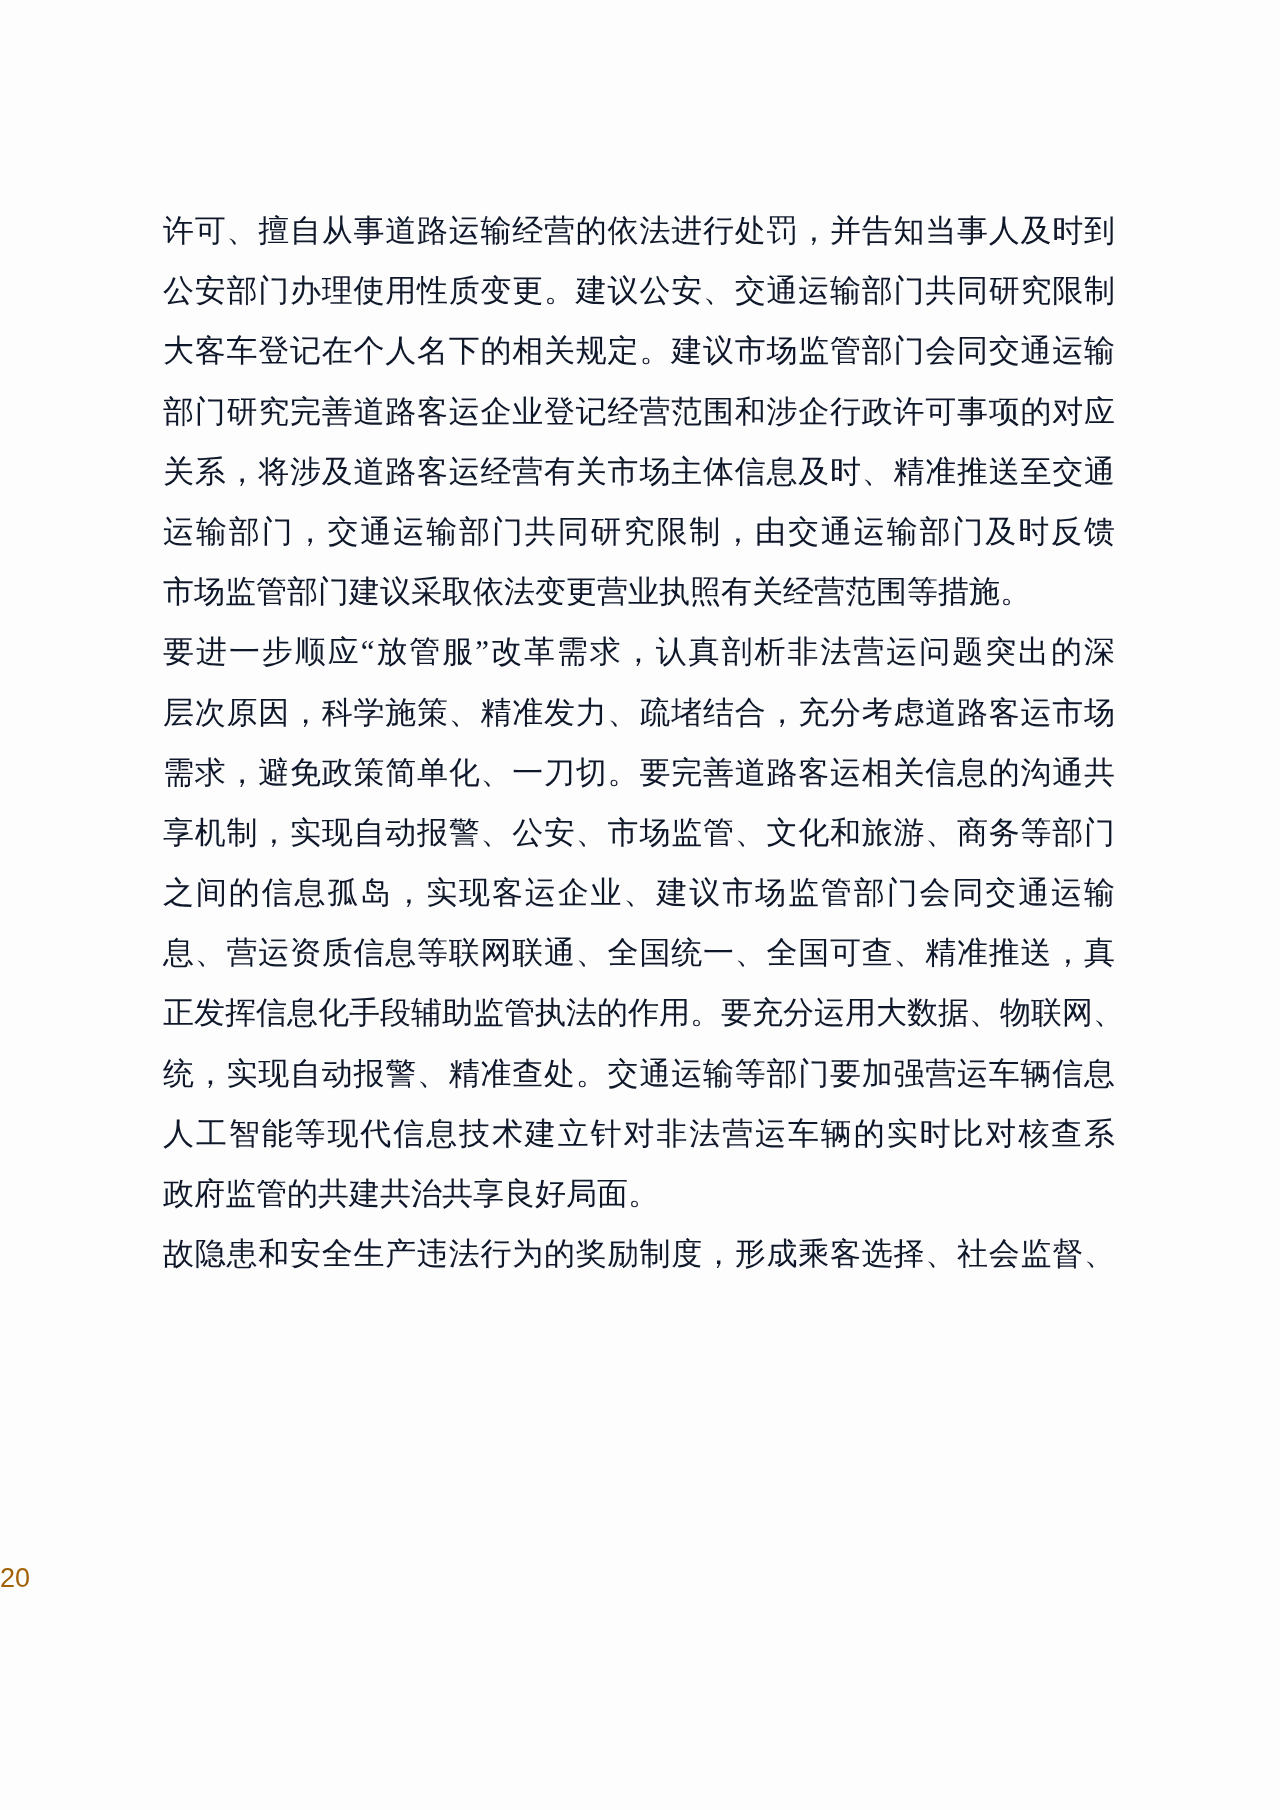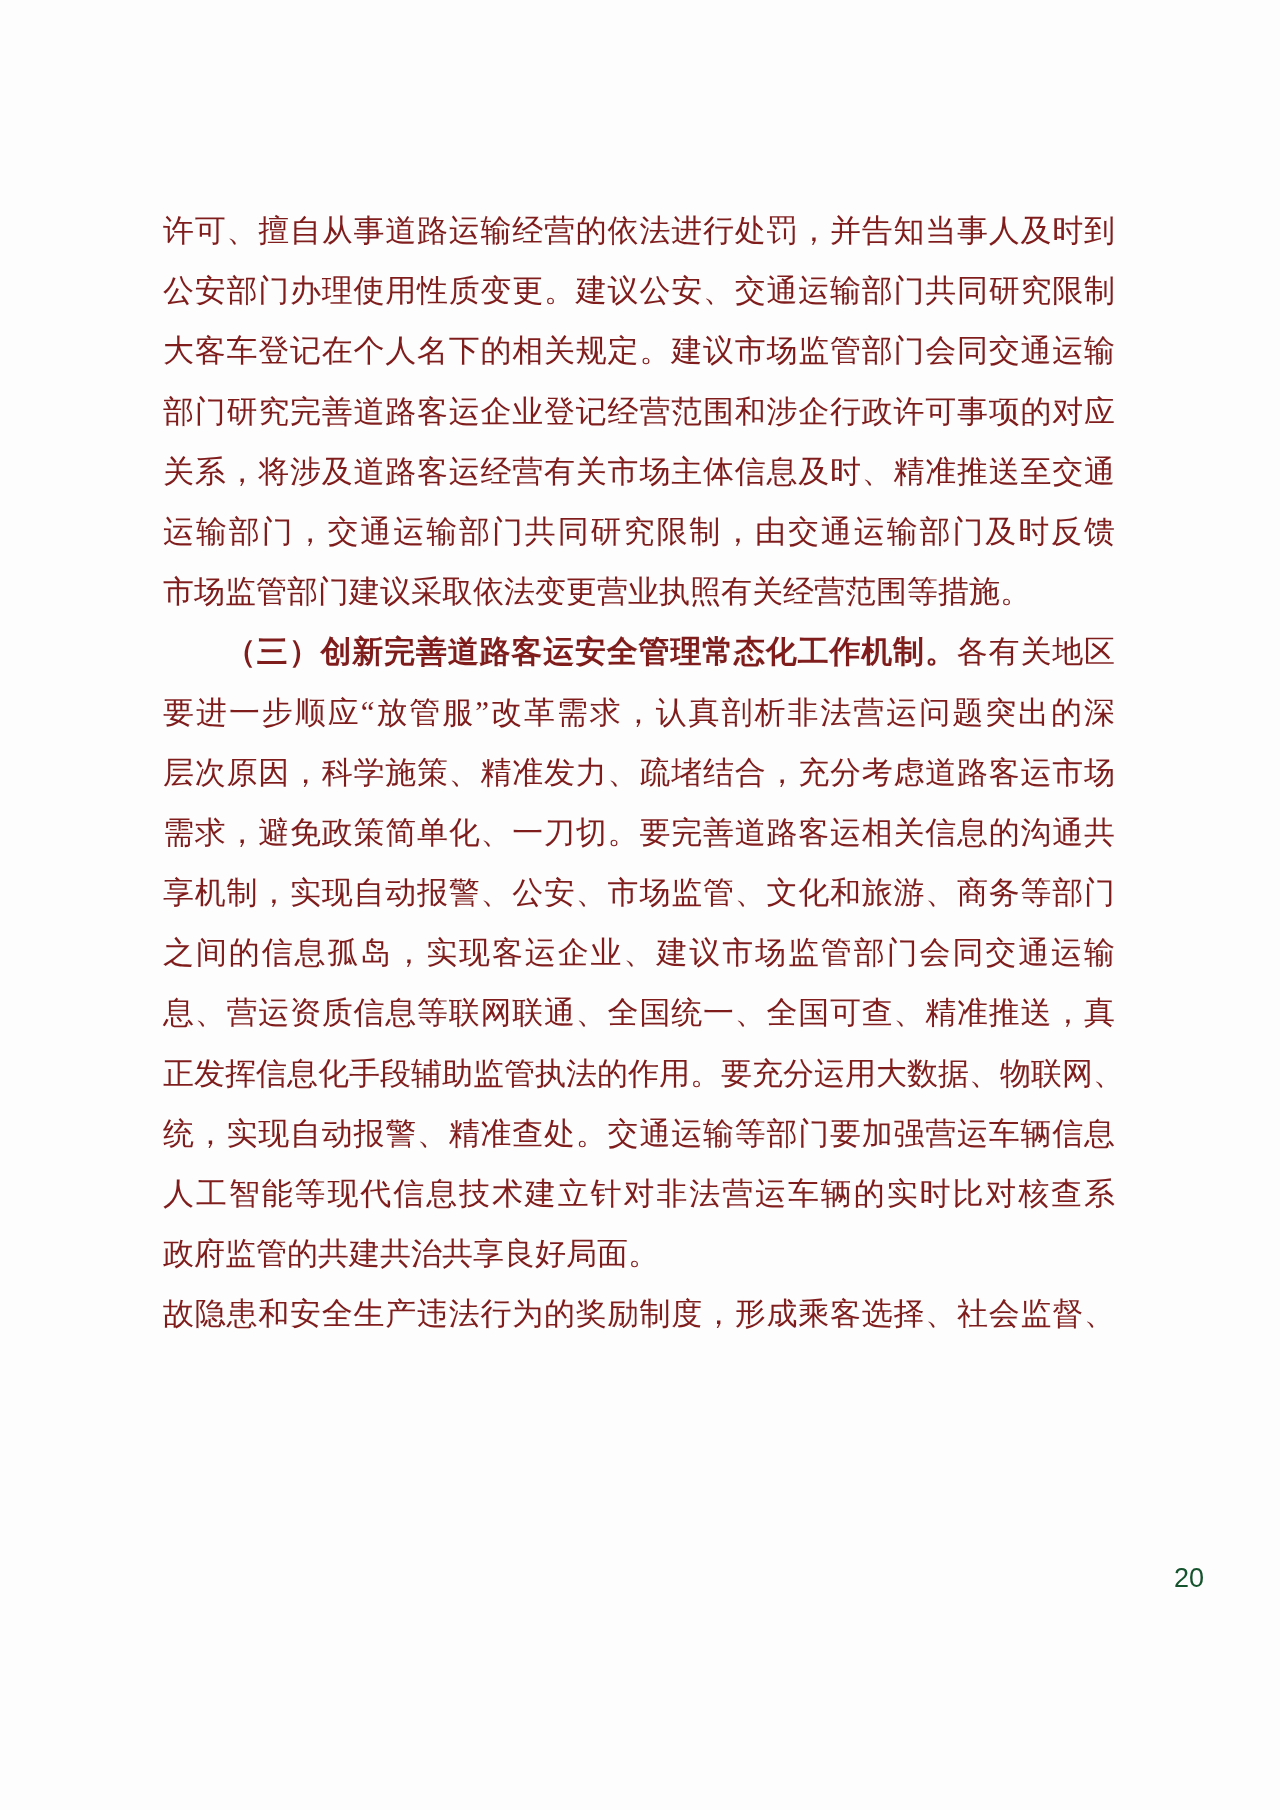--- a/index.html
+++ b/index.html
@@ -24,64 +24,63 @@
     left: 163px;
     top: 201px;
     width: 952px;
   }
   .line {
     height: 60.2px;
     line-height: 60.2px;
     font-size: 31px;
     white-space: nowrap;
     text-align: left;
-    color: #7f1d1d;
+    color: #0f172a;
   }
   
   .line.j {
     text-align: justify;
     text-align-last: justify;
     text-justify: inter-character;
   }
   
   .line.indent {
     padding-left: 62px;
     width: 890px;
   }
   .bold {
     font-weight: bold;
   }
   .page-number {
     position: absolute;
     left: 0;
     top: 1558px;
     width: 1204px;
-    text-align: right;
+    text-align: left;
     font-size: 27px;
     line-height: 40px;
     font-family: "Liberation Sans", "DejaVu Sans", sans-serif;
-    color: #14532d;
+    color: #a16207;
   }
 </style>
 </head>
 <body>
 
 <div class="doc-page">
 
   <div class="text-block">
 
     <div class="line j">许可、擅自从事道路运输经营的依法进行处罚，并告知当事人及时到</div>
     <div class="line j">公安部门办理使用性质变更。建议公安、交通运输部门共同研究限制</div>
     <div class="line j">大客车登记在个人名下的相关规定。建议市场监管部门会同交通运输</div>
     <div class="line j">部门研究完善道路客运企业登记经营范围和涉企行政许可事项的对应</div>
     <div class="line j">关系，将涉及道路客运经营有关市场主体信息及时、精准推送至交通</div>
     <div class="line j">运输部门，交通运输部门共同研究限制，由交通运输部门及时反馈</div>
     <div class="line">市场监管部门建议采取依法变更营业执照有关经营范围等措施。</div>
 
-    <div class="line j indent"><span class="bold">（三）创新完善道路客运安全管理常态化工作机制。</span><span>各有关地区</span></div>
 
     <div class="line j">要进一步顺应“放管服”改革需求，认真剖析非法营运问题突出的深</div>
     <div class="line j">层次原因，科学施策、精准发力、疏堵结合，充分考虑道路客运市场</div>
     <div class="line j">需求，避免政策简单化、一刀切。要完善道路客运相关信息的沟通共</div>
     <div class="line j">享机制，实现自动报警、公安、市场监管、文化和旅游、商务等部门</div>
     <div class="line j">之间的信息孤岛，实现客运企业、建议市场监管部门会同交通运输</div>
     <div class="line j">息、营运资质信息等联网联通、全国统一、全国可查、精准推送，真</div>
     <div class="line j">正发挥信息化手段辅助监管执法的作用。要充分运用大数据、物联网、</div>
     <div class="line j">统，实现自动报警、精准查处。交通运输等部门要加强营运车辆信息</div>
     <div class="line j">人工智能等现代信息技术建立针对非法营运车辆的实时比对核查系</div>

